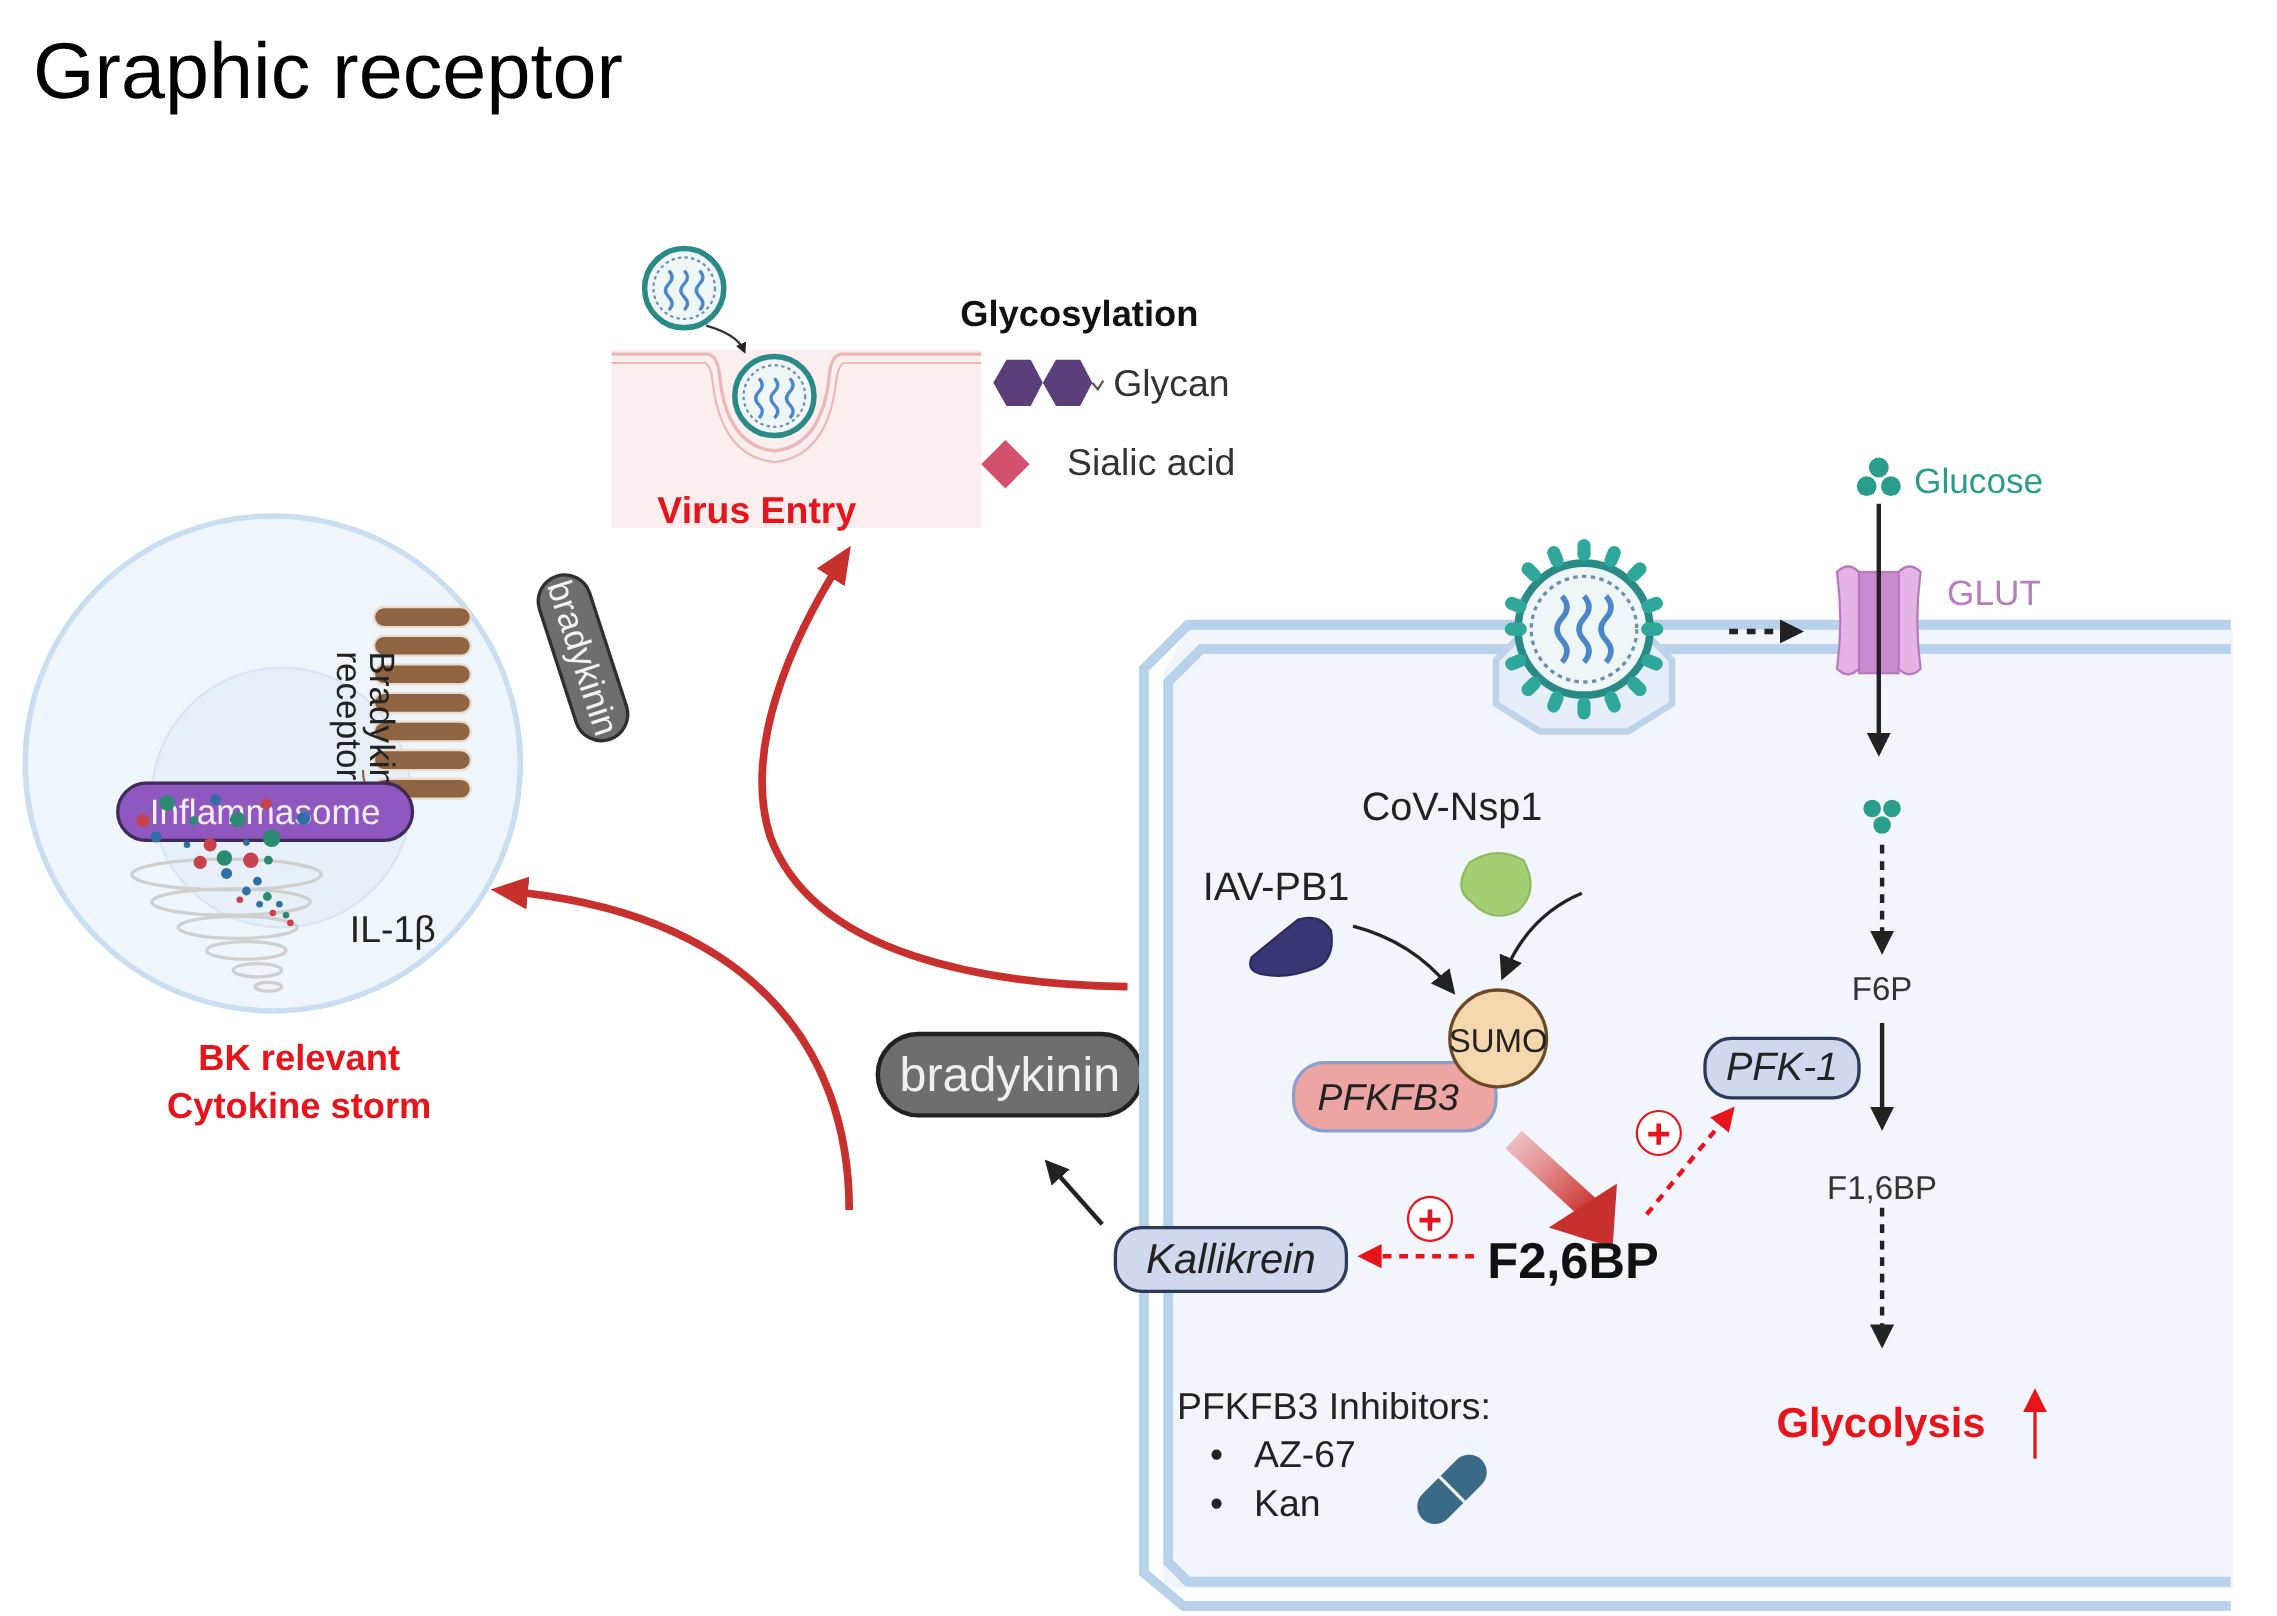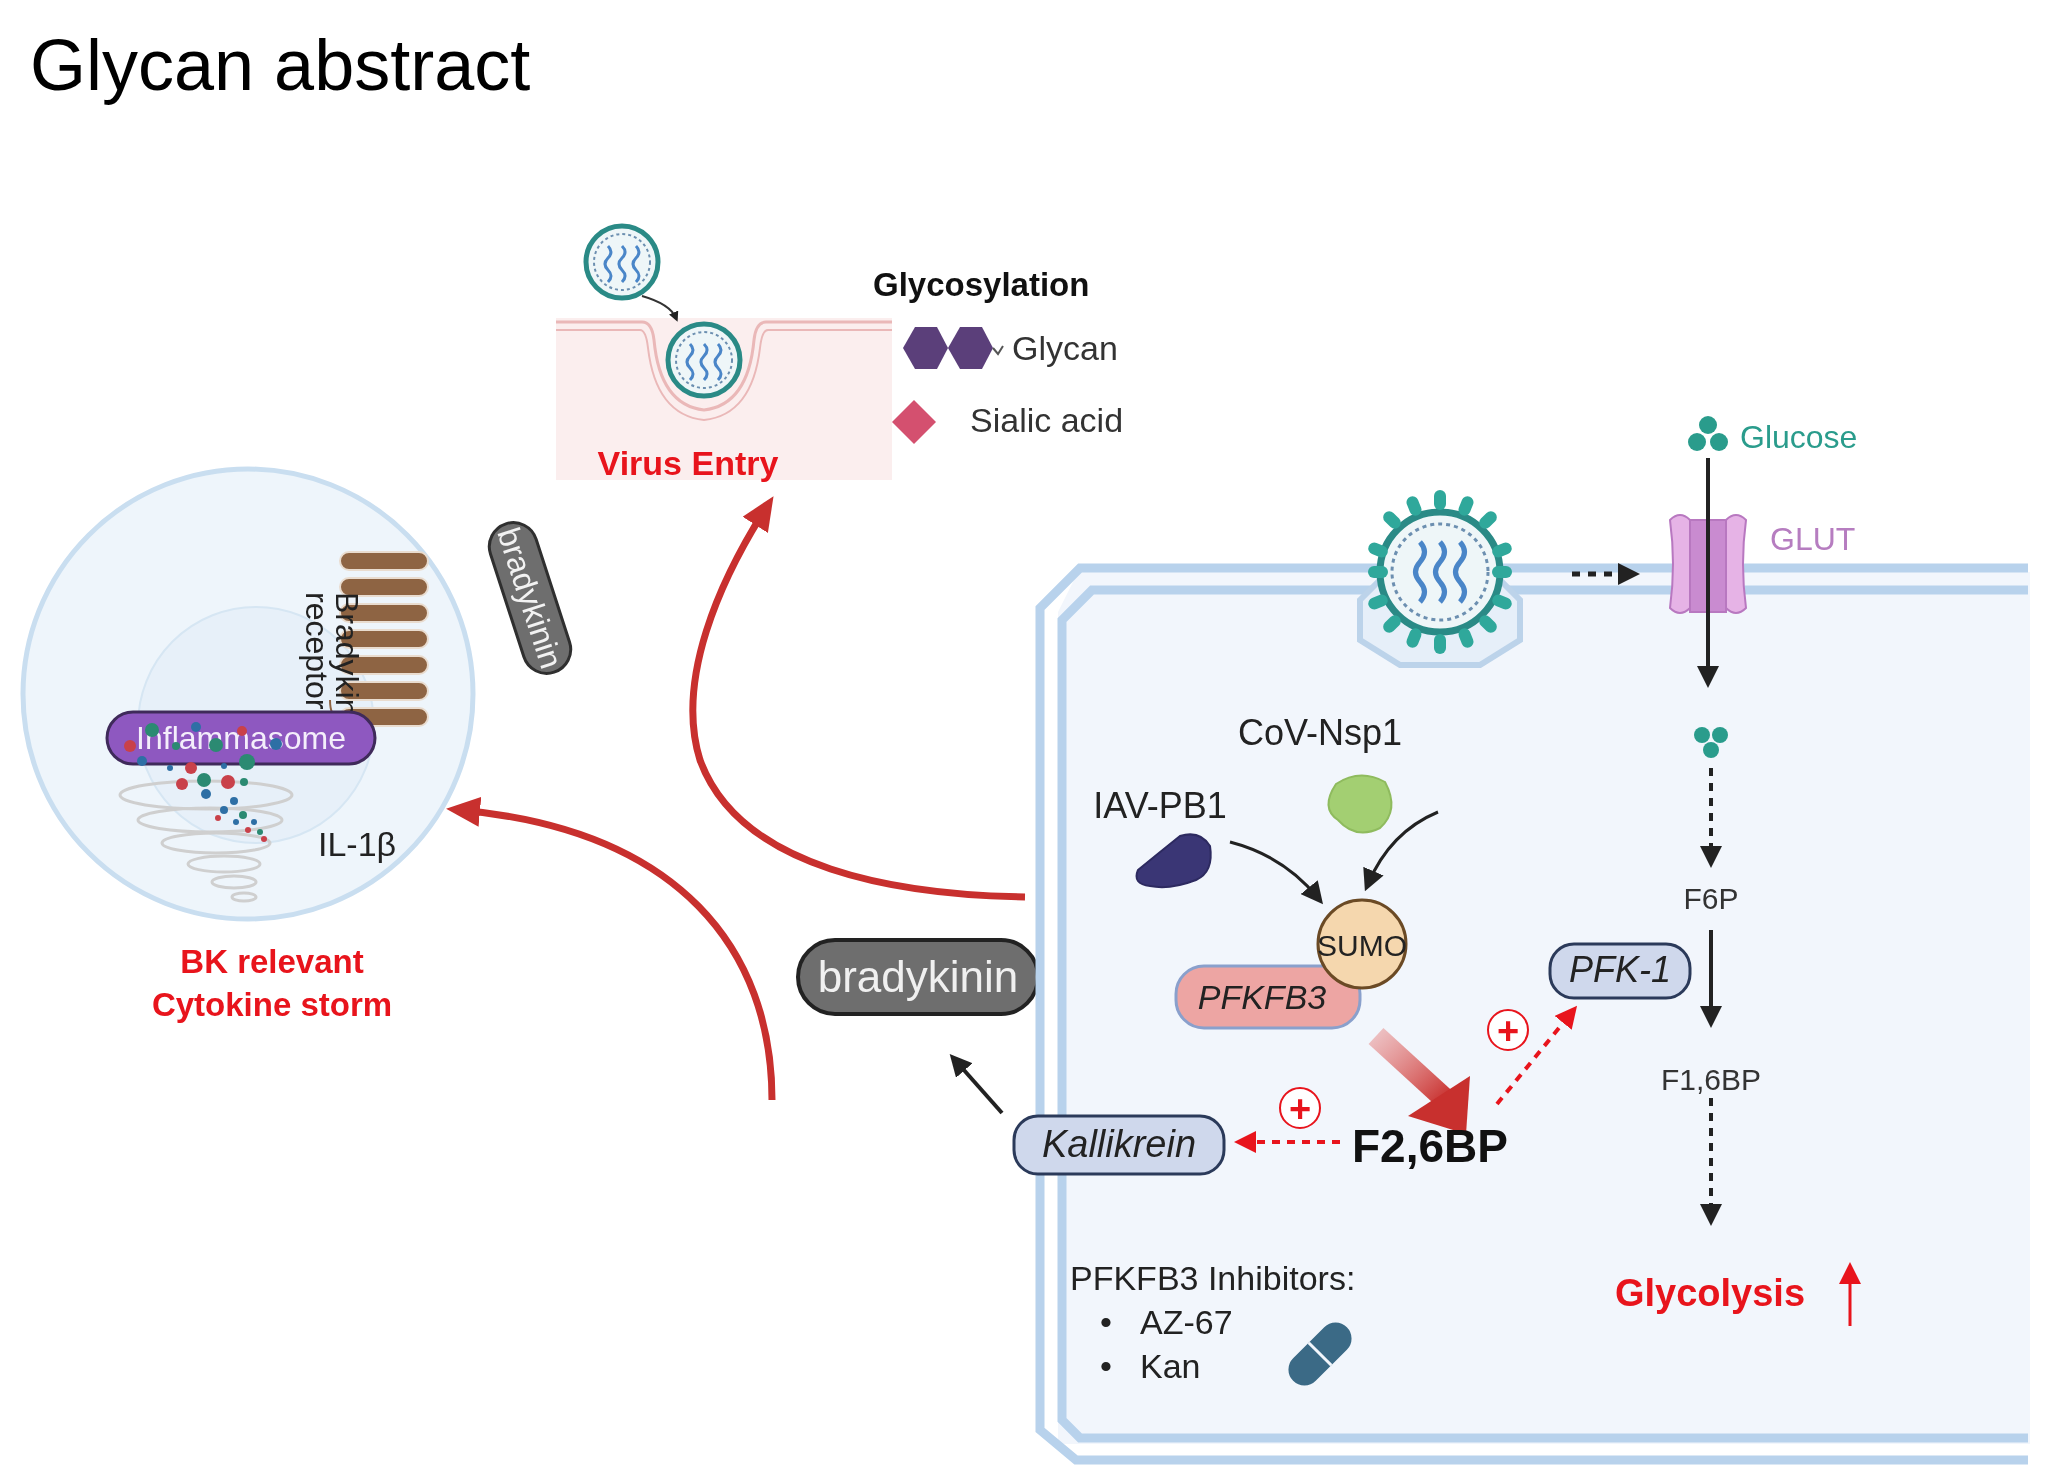--- a/index.html
+++ b/index.html
@@ -4,21 +4,21 @@
 <style>
   html, body { margin: 0; padding: 0; background: #ffffff; }
   body { width: 2070px; height: 1469px; position: relative; overflow: hidden; font-family: "Liberation Sans", sans-serif; }
   #canvas { position: absolute; left: 0; top: 0; }
   .page-title { position: absolute; left: 30px; top: 24px; font-size: 72px; color: #000; font-family: "Liberation Sans", sans-serif; }
   svg text { font-family: "Liberation Sans", sans-serif; }
 </style>
 </head>
 <body>
 
-<div class="page-title">Glycan abstract</div>
+<div class="page-title">Graphic receptor</div>
 
 <svg id="canvas" width="2070" height="1469" viewBox="0 0 2070 1469" xmlns="http://www.w3.org/2000/svg">
   <defs>
     <marker id="arrBlack" markerWidth="10" markerHeight="10" refX="6" refY="5" orient="auto" markerUnits="userSpaceOnUse" viewBox="0 0 10 10">
       <path d="M0,0 L10,5 L0,10 z" fill="#222"></path>
     </marker>
     <marker id="arrBlackBig" markerWidth="22" markerHeight="22" refX="14" refY="11" orient="auto" markerUnits="userSpaceOnUse">
       <path d="M0,0 L22,11 L0,22 z" fill="#222"></path>
     </marker>
     <marker id="arrRed" markerWidth="22" markerHeight="22" refX="14" refY="11" orient="auto" markerUnits="userSpaceOnUse">

